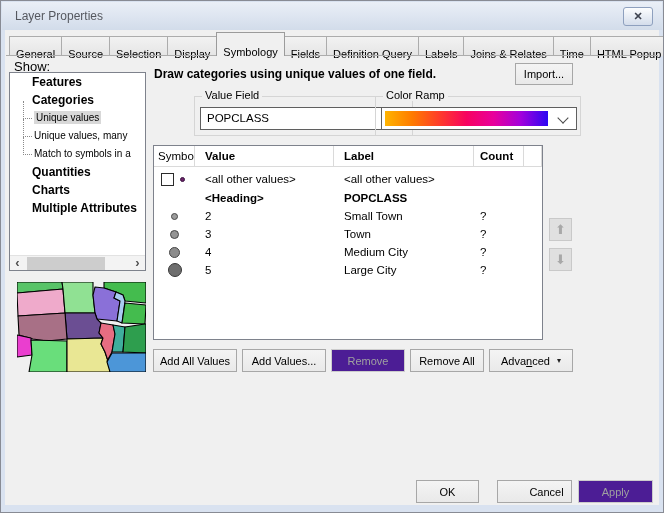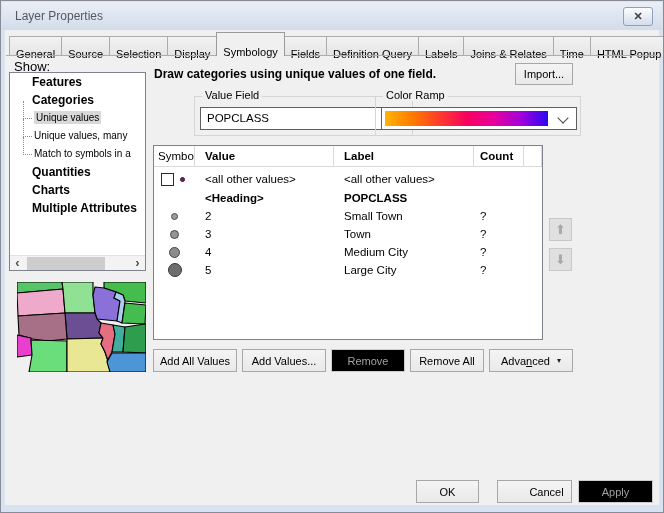--- a/index.html
+++ b/index.html
@@ -37,21 +37,21 @@
   .hscroll .thumb { position:absolute; left:17px; top:1px; width:78px; height:13px; background:#CDCDCD; }
 
   
   .map { position:absolute; left:12px; top:252px; width:129px; height:90px; }
   .map svg { display:block; }
 
   
   .heading { position:absolute; left:149px; top:37px; width:350px; font-size:12px; font-weight:bold; }
   .btn { position:absolute; height:22px; background:linear-gradient(#F4F4F4,#E9E9E9); border:1px solid #A7A7A7;
     font-size:11px; text-align:center; color:#000; display:flex; align-items:center; justify-content:center; }
-  .btn.disabled { background:#000000; border-color:#CCCCCC; color:#9FA0A0;text-align:center; }
+  .btn.disabled { background:#4c1d95; border-color:#CCCCCC; color:#9FA0A0;text-align:center; }
   .import { left:510px; top:33px; width:58px; }
 
   .group { position:absolute; border:1px solid #D5D5D5; height:40px; }
   .group .legend { position:absolute; left:7px; top:-8px; background:#F0F0F0; padding:0 3px; font-size:11px; }
   .vf-group { left:148px; top:66px; width:219px;margin-left:41px; }
   .cr-group { left:370px; top:66px; width:206px; }
   .combo { position:absolute; left:5px; top:10px; height:23px; background:#fff; border:1px solid #5F5F5F; }
   .combo .text { position:absolute; left:6px; top:0; line-height:21px; font-size:11.5px; }
   .chev { position:absolute; right:9px; top:6px; width:8px; height:8px; border-right:1.5px solid #4A4A4A;
     border-bottom:1.5px solid #4A4A4A; transform:rotate(45deg); }

